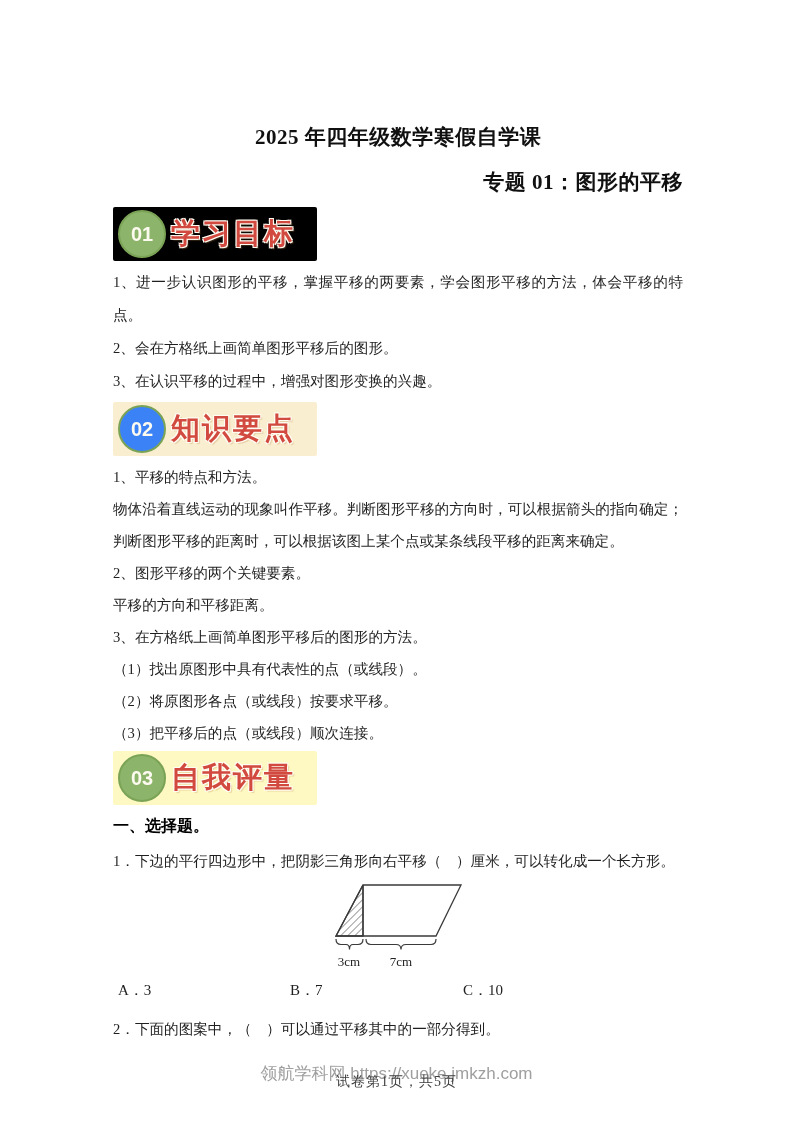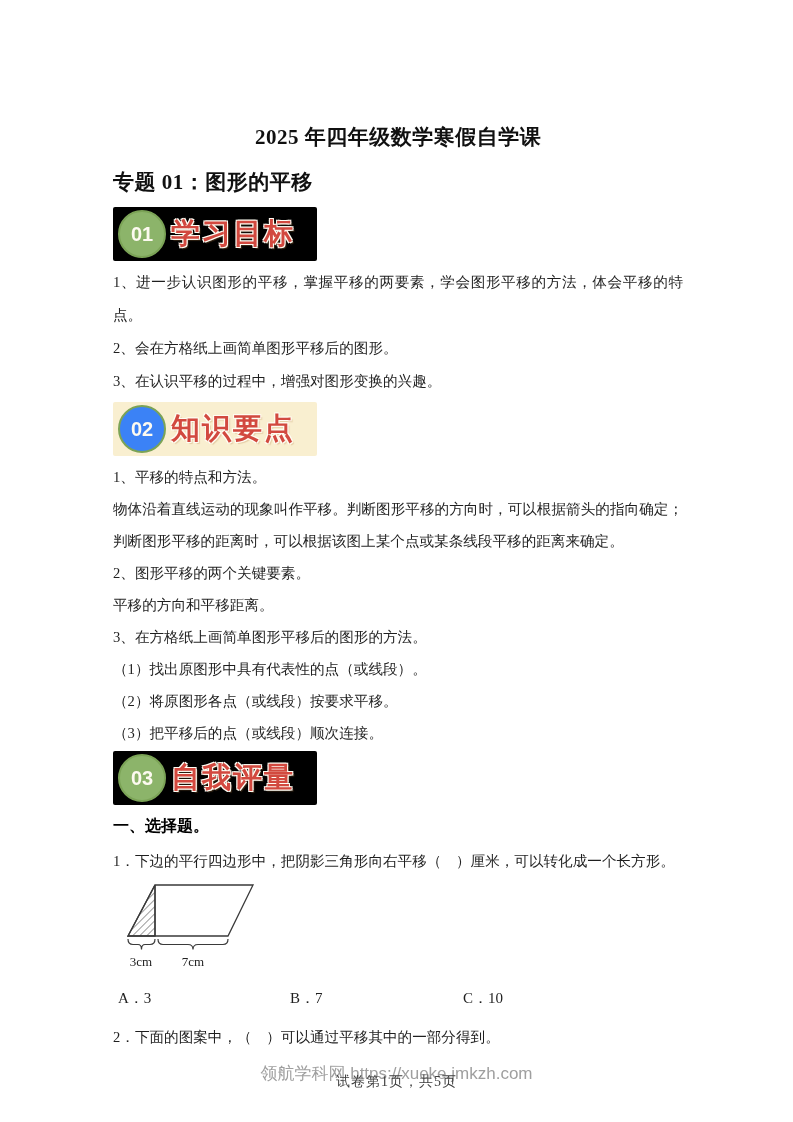--- a/index.html
+++ b/index.html
@@ -13,21 +13,21 @@
     font-family:"Liberation Serif","DejaVu Serif",serif;
     color:#1f1f1f;
   }
   .content{width:570px;margin-left:113px;}
   .doc-title{
     margin:0;text-align:center;
     font-size:21px;line-height:26px;font-weight:bold;color:#101010;
     letter-spacing:0.5px;
   }
   .doc-subtitle{
-    margin:19px 0 0 0;text-align:left;
+    margin:19px 0 0 0;text-align:right;
     font-size:21px;line-height:26px;font-weight:bold;color:#101010;
     letter-spacing:0.5px;
   }
   .badge{
     display:inline-flex;align-items:center;
     height:54px;margin-top:12px;
     padding:0 22px 0 5px;border-radius:2px;
   }
   .badge-circle{
     width:44px;height:44px;border-radius:50%;
@@ -53,21 +53,21 @@
   .badge-03{margin-top:2px;}
   .sub-heading{
     margin:10px 0 0 0;
     font-family:"Liberation Sans","DejaVu Sans",sans-serif;
     font-size:16px;line-height:22px;font-weight:bold;color:#000;
   }
   .question{
     margin:8px 0 0 0;
     font-size:14.6px;line-height:32px;text-align:justify;
   }
-  .figure-wrap{margin:2px 0 12px 5px;}
+  .figure-wrap{margin:2px 0 4px 5px;text-align:center;}
   .options-row{position:relative;height:22px;margin-top:2px;}
   .options-row span{
     position:absolute;top:0;
     font-size:15px;line-height:22px;white-space:nowrap;
   }
   .opt-a{left:5px;}
   .opt-b{left:177px;}
   .opt-c{left:350px;}
   .q2{margin-top:12px;}
   .watermark{
@@ -118,21 +118,21 @@
       <p>物体沿着直线运动的现象叫作平移。判断图形平移的方向时，可以根据箭头的指向确定；判断图形平移的距离时，可以根据该图上某个点或某条线段平移的距离来确定。</p>
       <p>2、图形平移的两个关键要素。</p>
       <p>平移的方向和平移距离。</p>
       <p>3、在方格纸上画简单图形平移后的图形的方法。</p>
       <p>（1）找出原图形中具有代表性的点（或线段）。</p>
       <p>（2）将原图形各点（或线段）按要求平移。</p>
       <p>（3）把平移后的点（或线段）顺次连接。</p>
     </div>
 
     
-    <div class="badge badge-03" style="background:#000000;">
+    <div class="badge badge-03" style="background:#fef9c3;">
       <span class="badge-circle" style="background:#8CB46A;border:2px solid #7BA356;color:#FDFAF0;">
         <span>03</span>
       </span>
       <span class="badge-label" style="color:#D2493F;">自我评量</span>
     </div>
 
     <h3 class="sub-heading">一、选择题。</h3>
 
     <p class="question q1">1．下边的平行四边形中，把阴影三角形向右平移（　）厘米，可以转化成一个长方形。</p>
 

